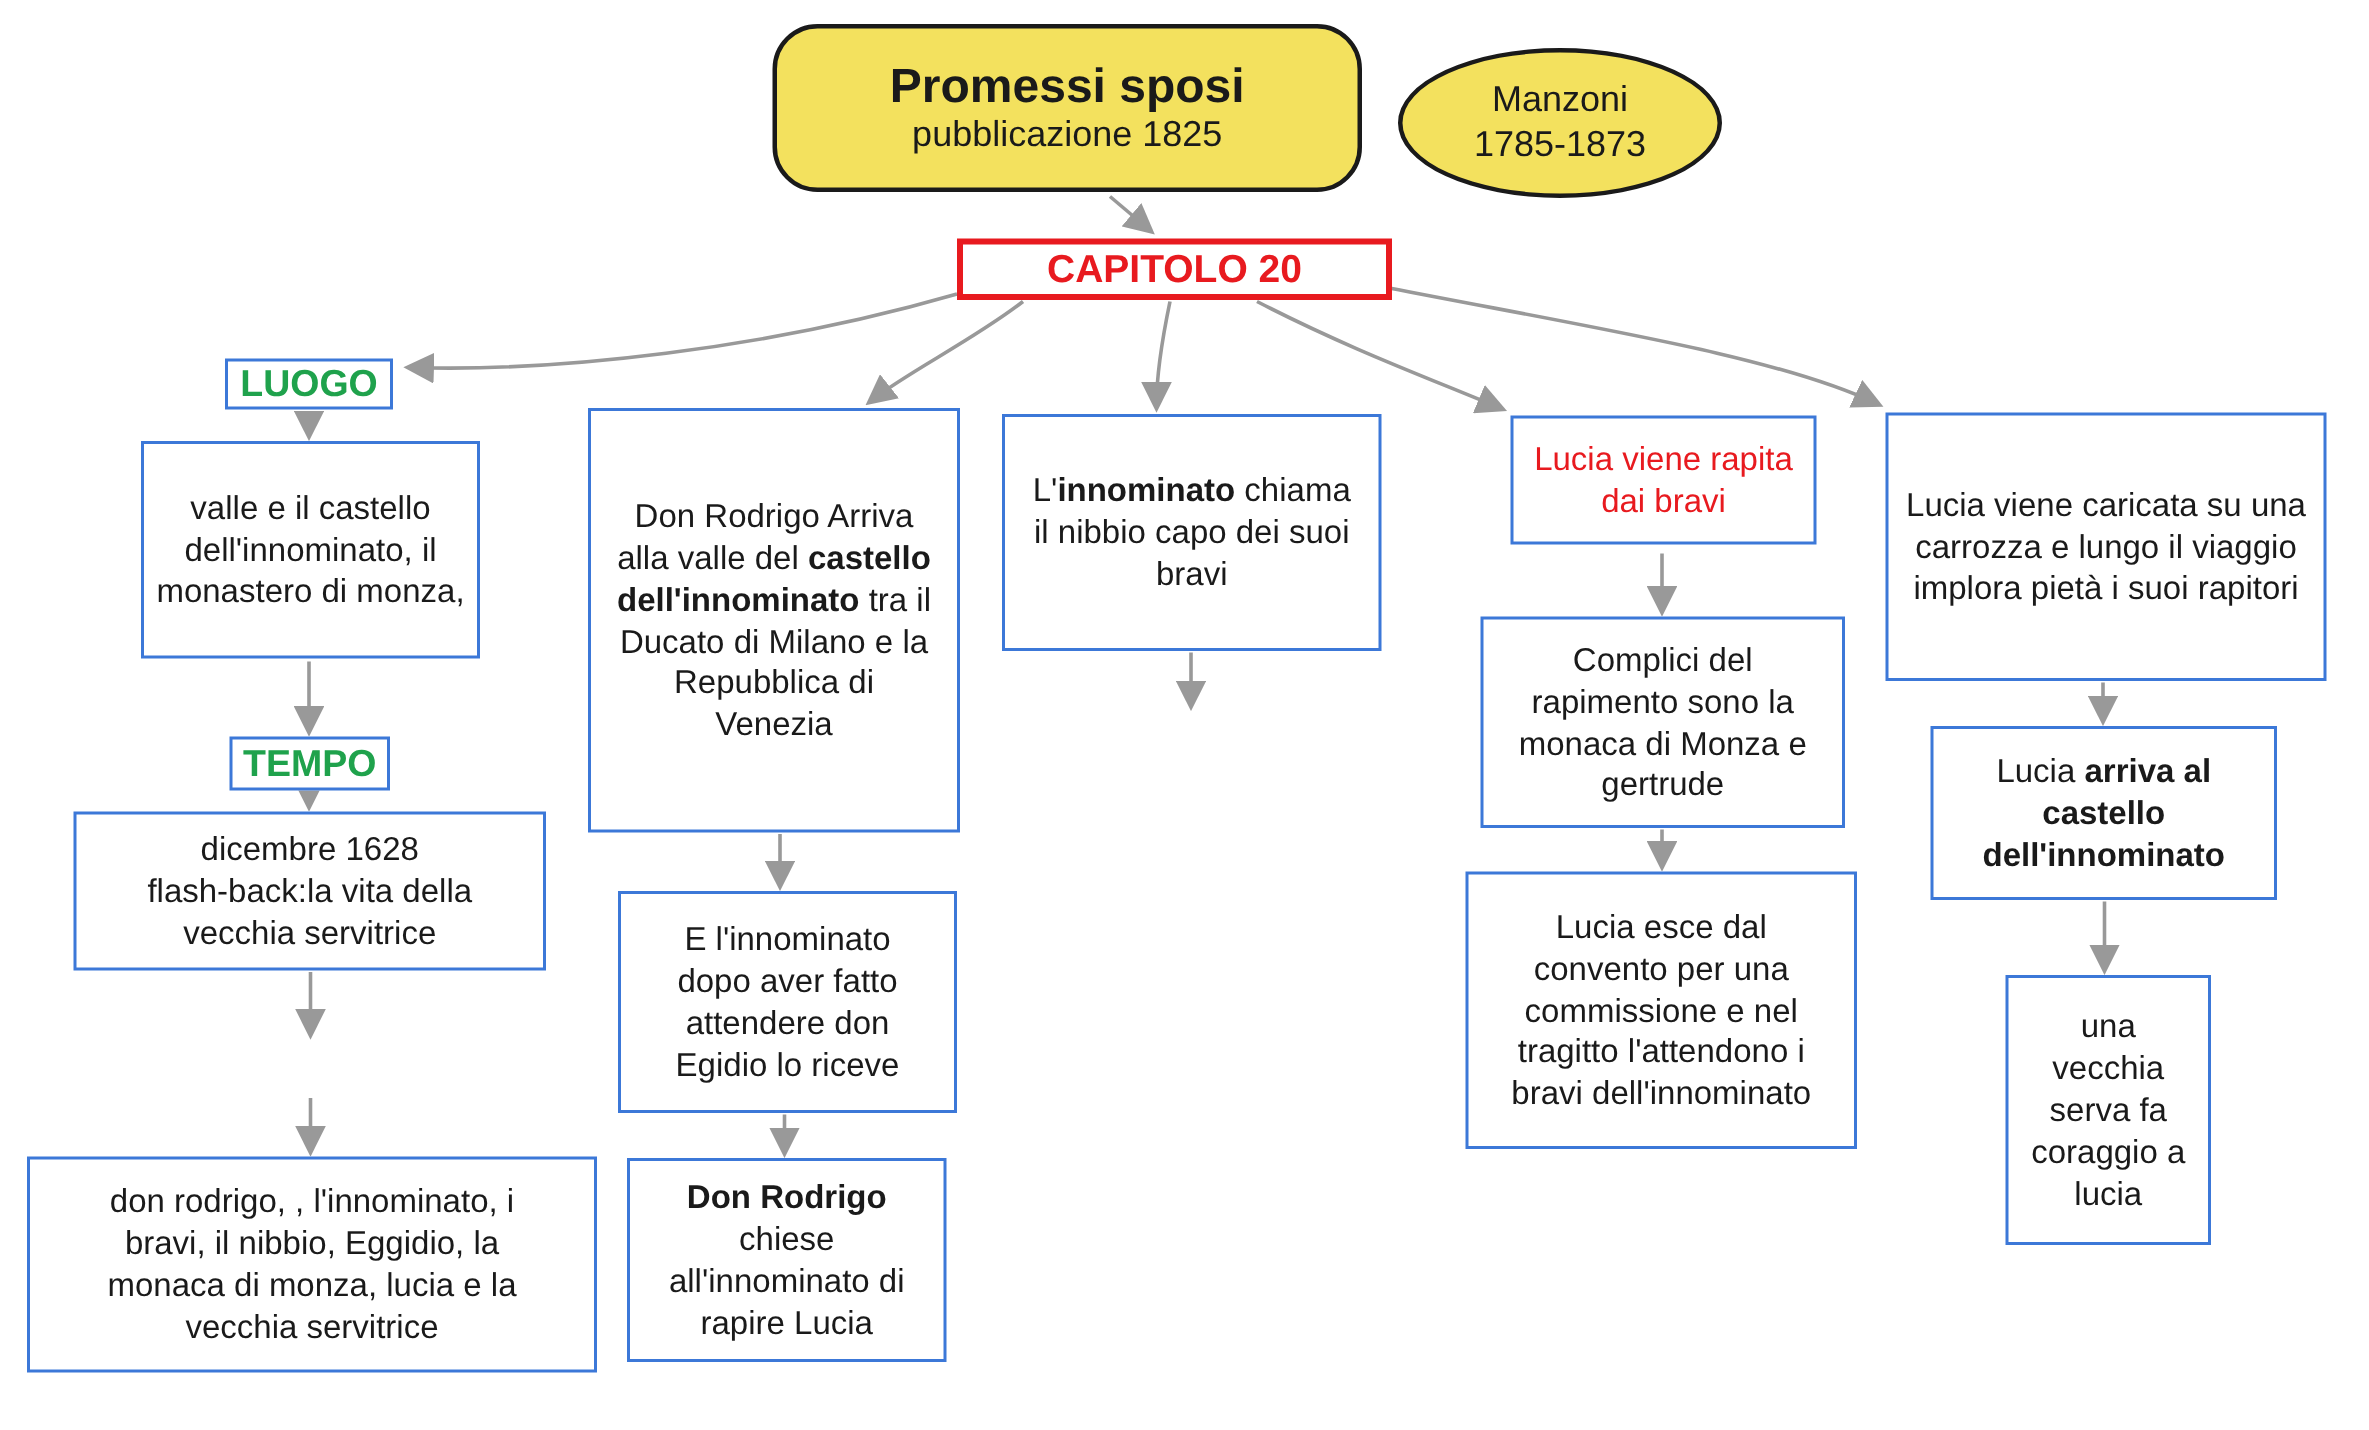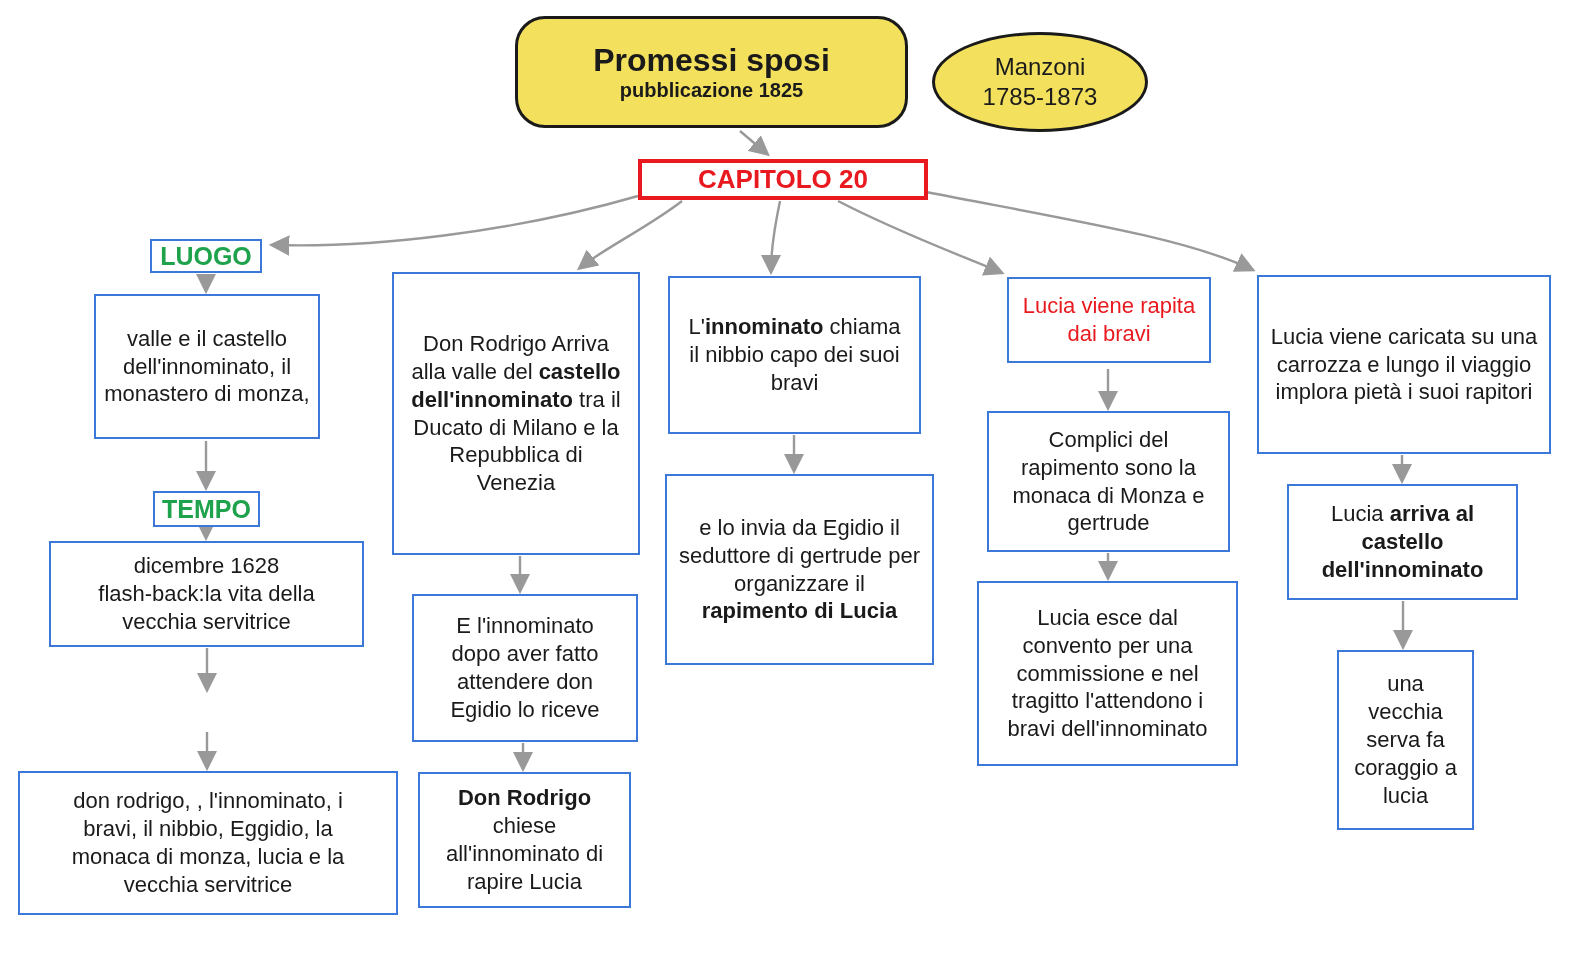--- a/index.html
+++ b/index.html
@@ -40,21 +40,21 @@
     border:3px solid var(--outline-black,#1a1a1a);
     border-radius:30px;
   }
   .yellow-ellipse {
     background:var(--shape-yellow,#f3e15e);
     border:3px solid var(--outline-black,#1a1a1a);
     border-radius:50%;
     font-size:24px; line-height:1.25;text-align:right;
   }
   .t1 { font-size:32px; font-weight:bold; line-height:1.15; }
-  .t2 { font-size:20px; font-weight:bold; line-height:1.2; }
+  .t2 { font-size:24px; font-weight:normal; line-height:1.2; }
   .b { font-weight:bold; }
   .txt { width:100%; }
 </style>
 </head>
 <body>
 
 <div class="canvas">
 
   <svg class="arrows" width="1579" height="953" viewBox="0 0 1579 953">
     <defs>
@@ -126,23 +126,20 @@
   </div>
 
   <div class="node box-blue" style="left:418px;top:772px;width:213px;height:136px;padding:4px 10px">
     <div class="txt"><span class="b">Don Rodrigo</span><span> chiese all'innominato di rapire Lucia</span></div>
   </div>
 
   <div class="node box-blue" style="left:668px;top:276px;width:253px;height:158px;padding:4px 12px">
     <div class="txt"><span>L'</span><span class="b">innominato</span><span> chiama il nibbio capo dei suoi bravi</span></div>
   </div>
 
-  <div class="node box-blue" style="left:665px;top:474px;width:269px;height:191px;padding:4px 12px">
-    <div class="txt"><span>e lo invia da Egidio il seduttore di gertrude per organizzare il </span><span class="b">rapimento di Lucia</span></div>
-  </div>
 
   <div class="node box-blue red-text" style="left:1007px;top:277px;width:204px;height:86px;padding:4px 10px">
     <div class="txt">Lucia viene rapita dai bravi</div>
   </div>
 
   <div class="node box-blue" style="left:987px;top:411px;width:243px;height:141px;padding:4px 10px">
     <div class="txt">Complici del rapimento sono la monaca di Monza e gertrude</div>
   </div>
 
   <div class="node box-blue" style="left:977px;top:581px;width:261px;height:185px;padding:4px 26px">

